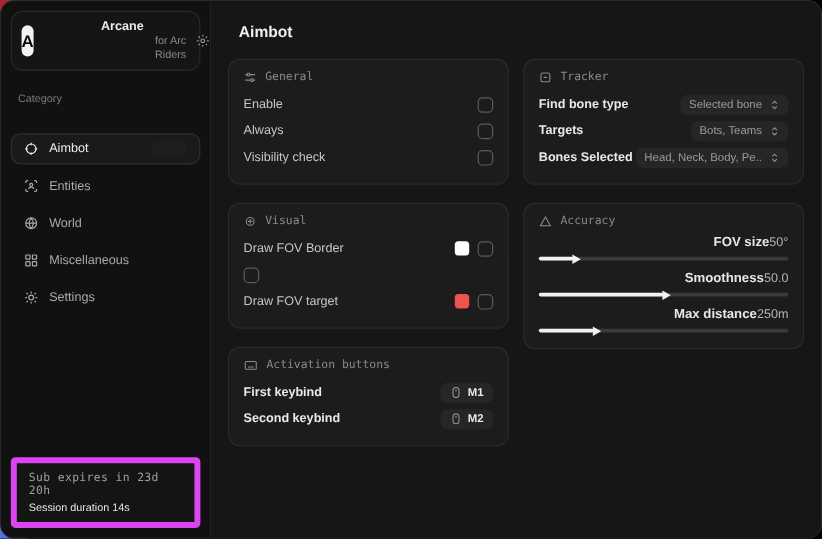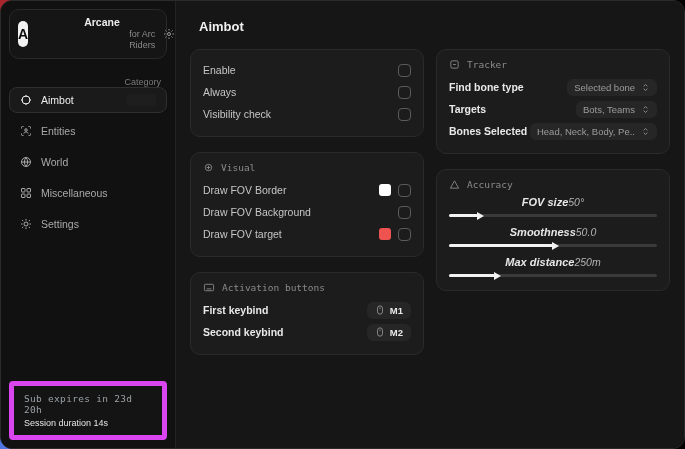--- a/index.html
+++ b/index.html
@@ -18,21 +18,21 @@
              display:flex; flex-direction:column; }
   .brand-card { margin:8px; border:1px solid #2a2a2a; background:#151515; border-radius:10px;
                 padding:6px 8px; display:flex; align-items:center; gap:8px; }
   .logo { width:26px; height:26px; background:#f2f2f2; border-radius:8px; color:#0a0a0a;
           font-weight:bold; font-size:14px; display:flex; align-items:center; justify-content:center; }
   .brand-text { flex:1; line-height:1.25;margin-left:48px; }
   .brand-name { font-size:10.5px; font-weight:bold; color:#ececec; }
   .brand-sub { font-size:9px; color:#8a8a8a;padding-left:45px; }
   .icon { display:inline-flex; align-items:center; justify-content:center; color:#9a9a9a; }
 
-  .category-label { font-size:9px; color:#7a7a7a; margin:10px 14px 0;text-align:right; }
+  .category-label { font-size:9px; color:#7a7a7a; margin:10px 14px 24px; }
 
   .nav { display:flex; flex-direction:column; gap:5px; }
   .nav-item { margin:0 8px; height:26px; display:flex; align-items:center; gap:9px; padding:0 10px;
               border:1px solid transparent; border-radius:8px; color:#a9a9a9; font-size:10.5px; cursor:pointer; }
   .nav-item.selected { background:#1a1a1a; border-color:#2f2f2f; color:#ededed; }
   .nav-item .icon { color:inherit; }
   .hint-chip { margin-left:auto; width:30px; height:12px; border-radius:4px; background:#222222; opacity:.55; }
 
   .sidebar-spacer { flex:1; }
   .sub-card { margin:8px; border:5px solid #d946ef; background:#141414; border-radius:4px; padding:7px 10px; }
@@ -59,21 +59,21 @@
   .checkbox { width:13px; height:13px; border:1.5px solid #5b5b5b; border-radius:4px; background:transparent; cursor:pointer; }
   .swatch { width:12px; height:12px; border-radius:3px; cursor:pointer; }
 
   .chip { display:inline-flex; align-items:center; gap:6px; background:#262626; border-radius:6px;
           padding:3px 7px; font-size:9.5px; color:#9c9c9c; cursor:pointer; white-space:nowrap; }
   .chip .icon { color:#8f8f8f; }
   .keychip { display:inline-flex; align-items:center; gap:5px; background:#262626; border-radius:6px;
              padding:3px 8px; font-size:9.5px; font-weight:bold; color:#e8e8e8; cursor:pointer; }
 
   .slider-row { margin-bottom:9px; }
-  .slider-head { display:flex; justify-content:center; align-items:center; margin-bottom:6px;font-style:italic; }
+  .slider-head { display:flex; justify-content:flex-end; align-items:center; margin-bottom:6px; }
   .slider-label { font-size:11px; font-weight:bold; color:#e7e7e7; }
   .slider-value { font-size:10.5px; color:#b3b3b3; }
   .slider-track { position:relative; height:3px; background:#3a3a3a; border-radius:2px; cursor:pointer; }
   .slider-fill { position:absolute; left:0; top:0; height:3px; background:#f2f2f2; border-radius:2px; }
   .slider-thumb { position:absolute; right:-6px; top:50%; transform:translateY(-50%);
                   width:0; height:0; border-top:4.5px solid transparent; border-bottom:4.5px solid transparent;
                   border-left:7px solid #f2f2f2; }
 </style>
 </head>
 <body>
@@ -162,20 +162,30 @@
   </div>
 
   <div class="main">
     <div class="page-title">Aimbot</div>
 
     <div class="columns">
 
       <div class="col">
 
         <div class="panel">
+          <div class="panel-header">
+            <span class="icon">
+              <svg width="11" height="11" viewBox="0 0 24 24" fill="none" stroke="currentColor" stroke-width="2">
+                <path d="M3 7h18M3 17h18"></path>
+                  <rect x="7" y="4.5" width="4" height="5" rx="1" fill="#1c1c1c"></rect>
+                <rect x="13" y="14.5" width="4" height="5" rx="1" fill="#1c1c1c"></rect>
+              </svg>
+            </span>
+            <span>General</span>
+          </div>
           <div class="row">
             <span class="row-label">Enable</span>
             <span class="checkbox"></span>
           </div>
           <div class="row">
             <span class="row-label">Always</span>
             <span class="checkbox"></span>
           </div>
           <div class="row">
             <span class="row-label">Visibility check</span>
@@ -194,21 +204,20 @@
             <span>Visual</span>
           </div>
           <div class="row">
             <span class="row-label">Draw FOV Border</span>
             <span class="row-right">
               <span class="swatch" style="background: rgb(255, 255, 255);"></span>
               <span class="checkbox"></span>
             </span>
           </div>
           <div class="row">
-            <span class="row-label">Draw FOV Background</span>
             <span class="row-right">
               <span class="checkbox"></span>
             </span>
           </div>
           <div class="row">
             <span class="row-label">Draw FOV target</span>
             <span class="row-right">
               <span class="swatch" style="background: rgb(239, 83, 80);"></span>
               <span class="checkbox"></span>
             </span>

